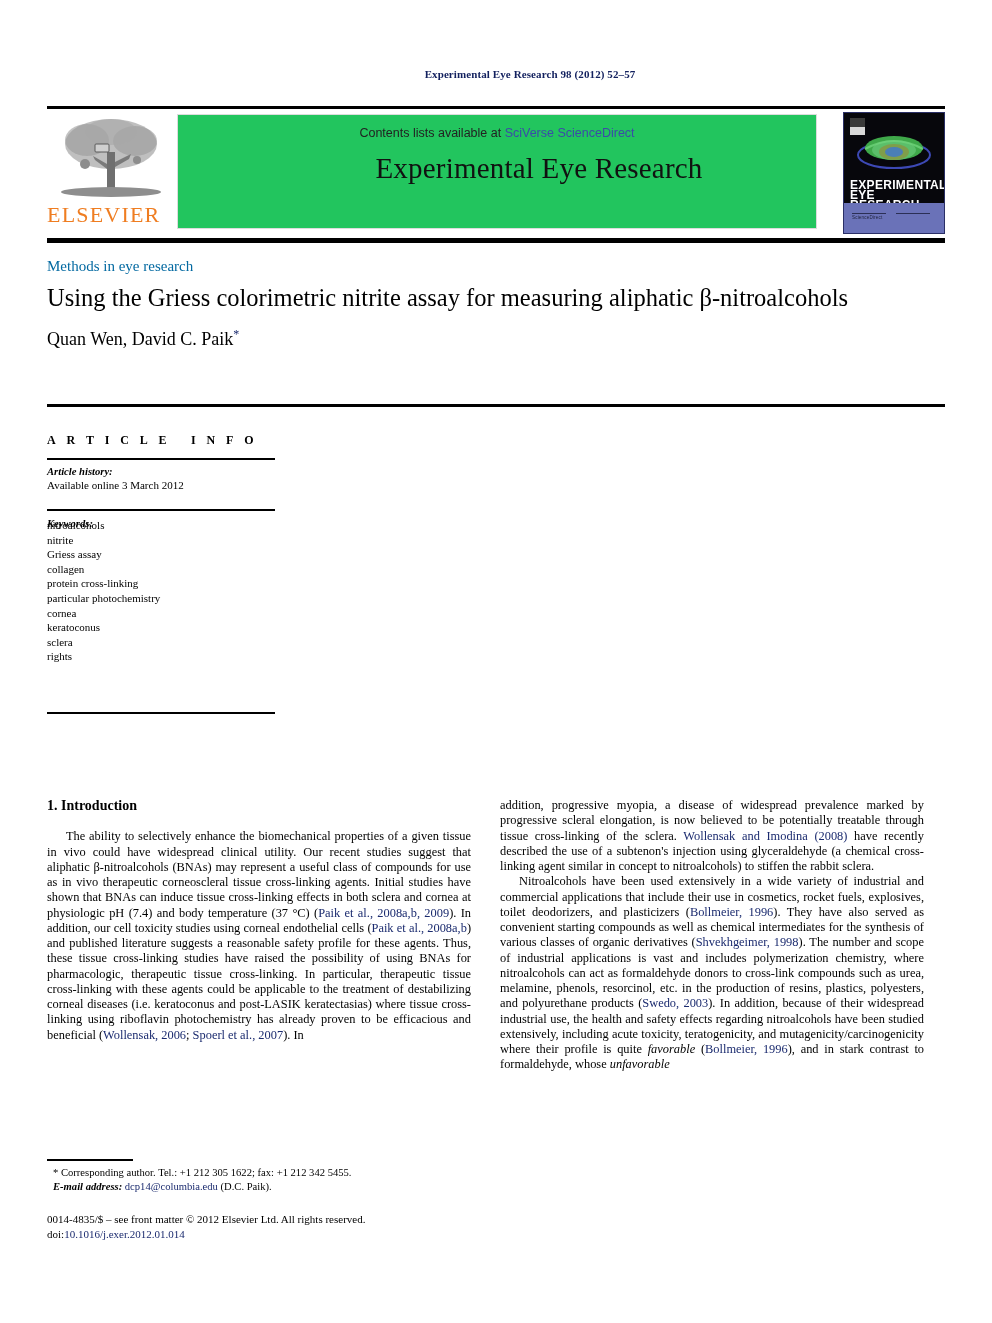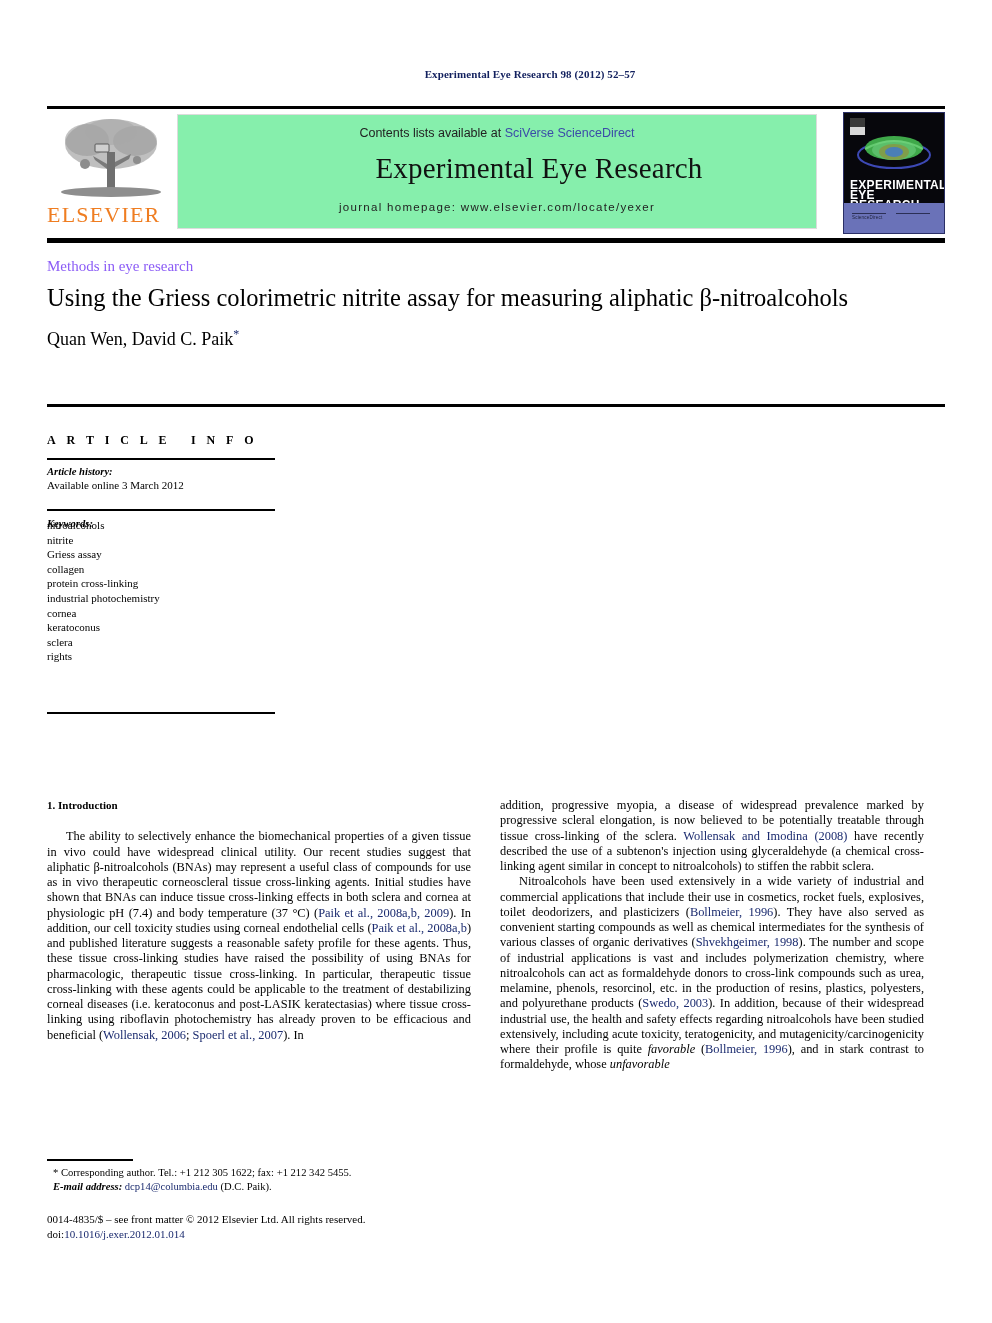--- a/index.html
+++ b/index.html
@@ -69,21 +69,21 @@
     font-family: "Liberation Serif", "DejaVu Serif", serif;
     font-size: 22px;
     letter-spacing: 1.2px;
     color: #ef7d21;
   }
   .journal-box {
     position: absolute;
     left: 130px; top: 8px;
     width: 638px;
     height: 113px;
-    background: #86efac;
+    background: #22c55e;
     border: 1px solid #dcdcdc;
   }
   .contents-line {
     position: absolute;
     left: 0; top: 11px;
     width: 638px;
     text-align: center;
     font-family: "Liberation Sans", sans-serif;
     font-size: 12.5px;
     color: #222;
@@ -183,21 +183,21 @@
     width: 898px;
     height: 5px;
     background: #000;
   }
 
   
   .section-kicker {
     position: absolute;
     left: 47px; top: 258px;
     font-size: 15px;
-    color: #8b5cf6;
+    color: #0369a1;
   }
   .article-title {
     position: absolute;
     left: 47px; top: 283px;
     width: 900px;
     font-size: 24.5px;
     color: #000;
     line-height: 30px;
   }
   .authors {
@@ -292,21 +292,21 @@
     top: 798px;
     width: 424px;
     font-size: 12.4px;
     line-height: 15.25px;
     text-align: justify;
     color: #000;
   }
   .col-left  { left: 47px; }
   .col-right { left: 500px; }
   .sec-head {
-    font-size: 11px;
+    font-size: 14px;
     font-weight: bold;
     margin: 0 0 16px 0;
   }
   .col p {
     margin: 0;
     text-indent: 19px;
   }
   .col p.cont { text-indent: 0; }
   .ref { color: #1a2a6e; }
   em { font-style: italic; }
@@ -363,21 +363,20 @@
             <rect x="40" y="30" width="14" height="8" rx="1" fill="#cfcfcf" stroke="#5a5a5a" stroke-width="1"></rect>
           </g>
         </svg>
       </div>
       <div class="elsevier-word">ELSEVIER</div>
     </div>
 
     <div class="journal-box">
       <div class="contents-line"><span>Contents lists available at </span><span class="sd-link">SciVerse ScienceDirect</span></div>
       <div class="journal-title">Experimental Eye Research</div>
-      <div class="journal-homepage">journal homepage: www.elsevier.com/locate/yexer</div>
     </div>
 
     <div class="cover-thumb">
       <div class="cover-badge">
           <div class="cover-badge-top"></div>
         </div>
       <div class="cover-eye">
         <svg width="78" height="42" viewBox="0 0 78 42">
           <ellipse cx="39" cy="26" rx="36" ry="13" fill="none" stroke="#3d49b5" stroke-width="2"></ellipse>
           <ellipse cx="39" cy="19" rx="29" ry="12" fill="#3fa84a"></ellipse>
@@ -411,21 +410,21 @@
   <div class="hist-label">Article history:</div>
   <div class="hist-value">Available online 3 March 2012</div>
   <div class="rule-info-2"></div>
   <div class="kw-label">Keywords:</div>
   <div class="kw-list">
       <div>nitroalcohols</div>
       <div>nitrite</div>
       <div>Griess assay</div>
       <div>collagen</div>
       <div>protein cross-linking</div>
-      <div>industrial photochemistry</div>
+      <div>particular photochemistry</div>
       <div>cornea</div>
       <div>keratoconus</div>
       <div>sclera</div>
       <div>rights</div>
     </div>
   <div class="rule-info-3"></div>
 
   <div class="col col-left">
     <div class="sec-head">1. Introduction</div>
     <p><span>The ability to selectively enhance the biomechanical properties of a given tissue in vivo could have widespread clinical utility. Our recent studies suggest that aliphatic β-nitroalcohols (BNAs) may represent a useful class of compounds for use as in vivo therapeutic corneoscleral tissue cross-linking agents. Initial studies have shown that BNAs can induce tissue cross-linking effects in both sclera and cornea at physiologic pH (7.4) and body temperature (37 °C) (</span><span class="ref">Paik et al., 2008a,b, 2009</span><span>). In addition, our cell toxicity studies using corneal endothelial cells (</span><span class="ref">Paik et al., 2008a,b</span><span>) and published literature suggests a reasonable safety profile for these agents. Thus, these tissue cross-linking studies have raised the possibility of using BNAs for pharmacologic, therapeutic tissue cross-linking. In particular, therapeutic tissue cross-linking with these agents could be applicable to the treatment of destabilizing corneal diseases (i.e. keratoconus and post-LASIK keratectasias) where tissue cross-linking using riboflavin photochemistry has already proven to be efficacious and beneficial (</span><span class="ref">Wollensak, 2006</span><span>; </span><span class="ref">Spoerl et al., 2007</span><span>). In</span></p>

